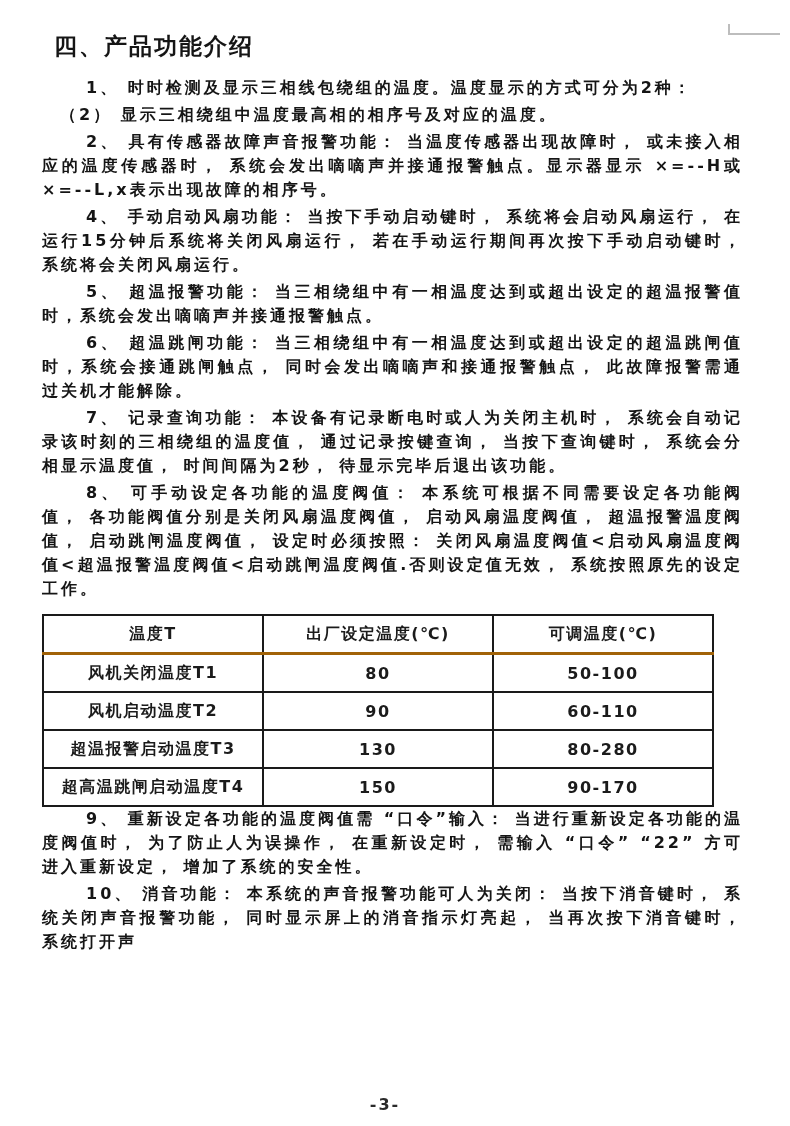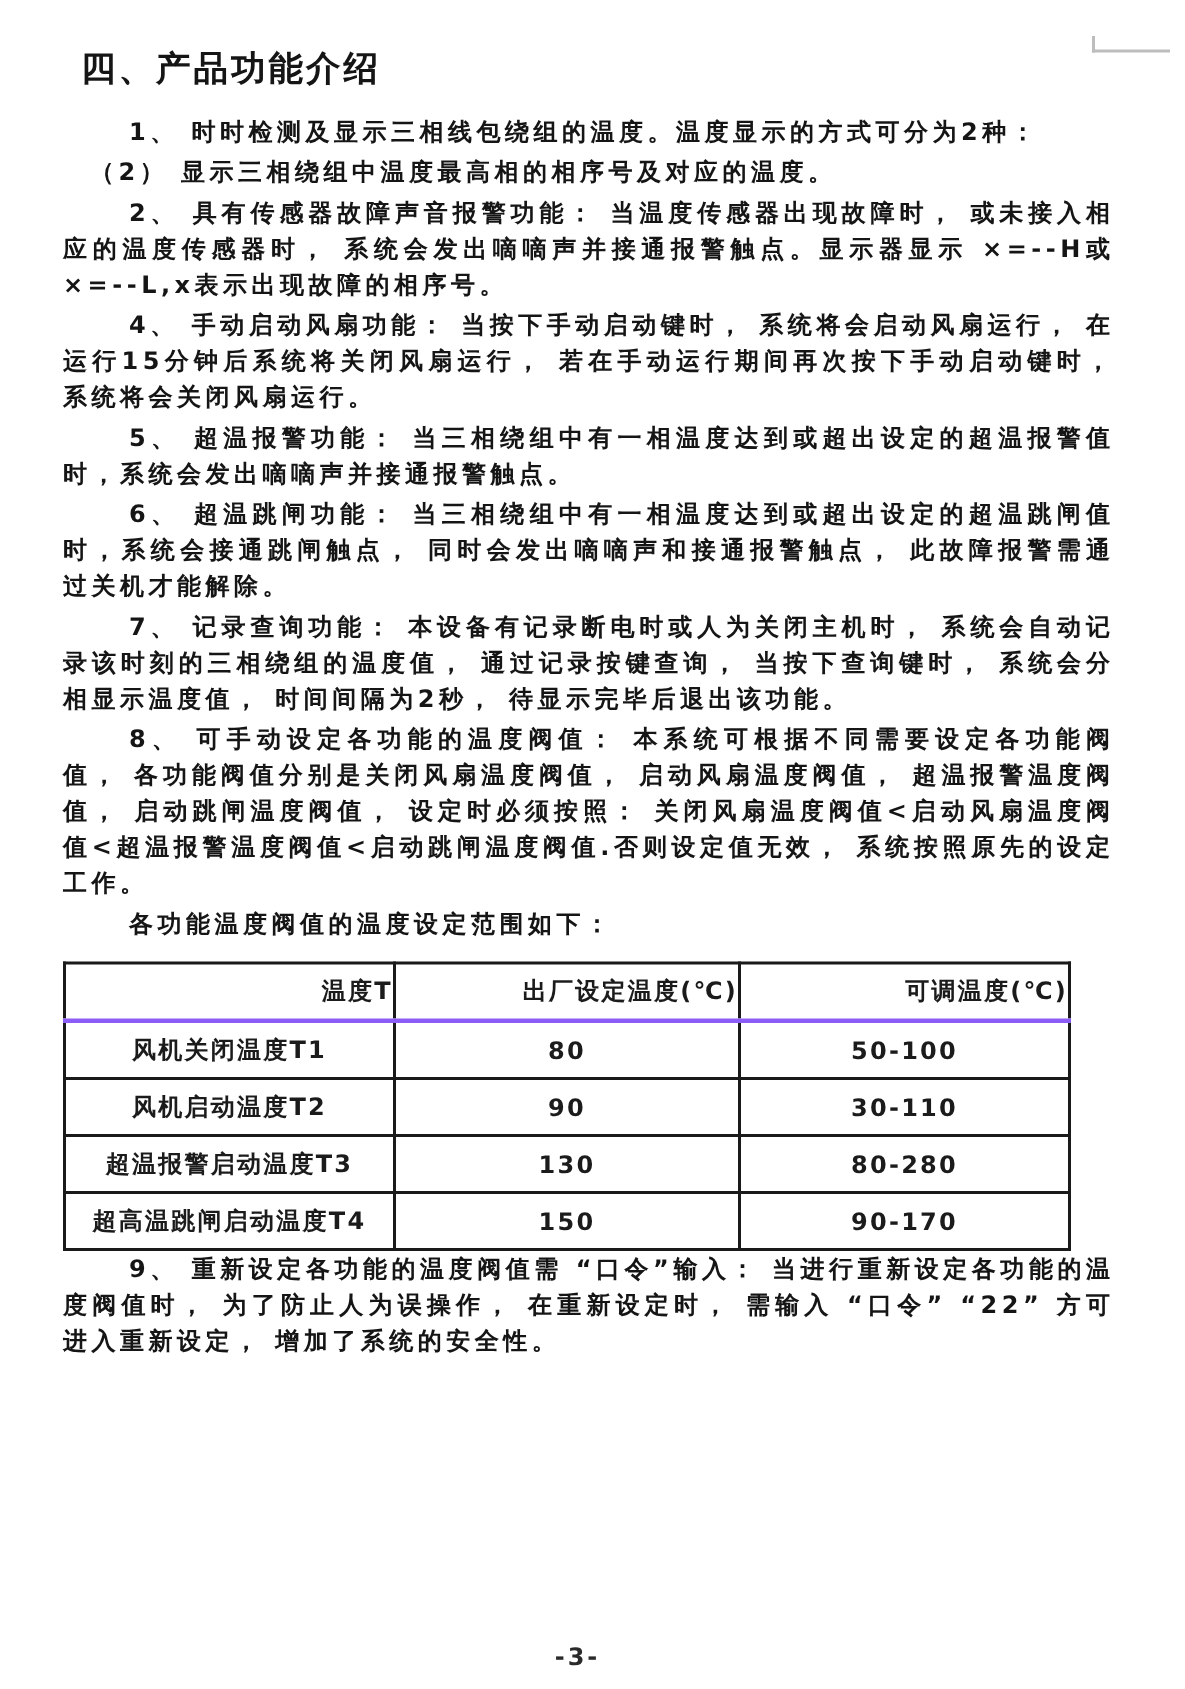--- a/index.html
+++ b/index.html
@@ -30,21 +30,21 @@
   }
   table.temp col.c1 { width:220px; }
   table.temp col.c2 { width:230px; }
   table.temp col.c3 { width:220px; }
   table.temp th, table.temp td {
     border:2px solid #1a1a1a;
     text-align:center; vertical-align:middle;
     font-size:16px; font-weight:700; letter-spacing:1.5px;
     padding:0; height:36px; color:#1b1b1b;
   }
-  table.temp thead th { border-bottom:3px solid #8b5cf6;text-align:right; }
+  table.temp thead th { border-bottom:3px solid #a16207; }
   .after-table { margin-top:15px; }
   .page-number {
     position:absolute; left:0; right:20px; bottom:12px;
     text-align:center; font-size:16px; font-weight:700;
     letter-spacing:2px; color:#2a2a2a;
   }
   .scan-artifact {
     position:absolute; top:24px; left:728px;
     width:50px; height:9px;
     border-left:2px solid #bdbdbd;
@@ -61,21 +61,20 @@
     <h1 class="title">四、产品功能介绍</h1>
 
     <p class="para ind-num gap">1、  时时检测及显示三相线包绕组的温度。温度显示的方式可分为2种：</p>
     <p class="para ind-sub gap">（2）  显示三相绕组中温度最高相的相序号及对应的温度。</p>
     <p class="para ind-num gap">2、  具有传感器故障声音报警功能：  当温度传感器出现故障时， 或未接入相应的温度传感器时， 系统会发出嘀嘀声并接通报警触点。显示器显示 ×=--H或 ×=--L,x表示出现故障的相序号。</p>
     <p class="para ind-num gap">4、  手动启动风扇功能：  当按下手动启动键时， 系统将会启动风扇运行， 在运行15分钟后系统将关闭风扇运行， 若在手动运行期间再次按下手动启动键时， 系统将会关闭风扇运行。</p>
     <p class="para ind-num gap">5、  超温报警功能：  当三相绕组中有一相温度达到或超出设定的超温报警值时，系统会发出嘀嘀声并接通报警触点。</p>
     <p class="para ind-num gap">6、  超温跳闸功能：  当三相绕组中有一相温度达到或超出设定的超温跳闸值时，系统会接通跳闸触点， 同时会发出嘀嘀声和接通报警触点， 此故障报警需通过关机才能解除。</p>
     <p class="para ind-num gap">7、  记录查询功能：  本设备有记录断电时或人为关闭主机时， 系统会自动记录该时刻的三相绕组的温度值， 通过记录按键查询， 当按下查询键时， 系统会分相显示温度值， 时间间隔为2秒， 待显示完毕后退出该功能。</p>
     <p class="para ind-num gap">8、  可手动设定各功能的温度阀值：  本系统可根据不同需要设定各功能阀值， 各功能阀值分别是关闭风扇温度阀值， 启动风扇温度阀值， 超温报警温度阀值， 启动跳闸温度阀值， 设定时必须按照：  关闭风扇温度阀值&lt;启动风扇温度阀值&lt;超温报警温度阀值&lt;启动跳闸温度阀值.否则设定值无效， 系统按照原先的设定工作。</p>
-    <p class="para ind-num gap">各功能温度阀值的温度设定范围如下：</p>
 
     <table class="temp">
       <colgroup>
           <col class="c1">
           <col class="c2">
           <col class="c3">
         </colgroup>
       <thead>
         <tr>
           <th>温度T</th>
@@ -85,32 +84,33 @@
       </thead>
       <tbody>
         <tr>
           <td>风机关闭温度T1</td>
           <td>80</td>
           <td>50-100</td>
         </tr>
         <tr>
           <td>风机启动温度T2</td>
           <td>90</td>
-          <td>30-110</td>
+          <td>60-110</td>
         </tr>
         <tr>
           <td>超温报警启动温度T3</td>
           <td>130</td>
           <td>80-280</td>
         </tr>
         <tr>
           <td>超高温跳闸启动温度T4</td>
           <td>150</td>
           <td>90-170</td>
         </tr>
       </tbody>
     </table>
 
     <p class="para ind-num after-table">9、  重新设定各功能的温度阀值需 “口令”输入：  当进行重新设定各功能的温度阀值时， 为了防止人为误操作， 在重新设定时， 需输入 “口令” “22” 方可进入重新设定， 增加了系统的安全性。</p>
+    <p class="para ind-num gap">10、 消音功能：  本系统的声音报警功能可人为关闭：  当按下消音键时， 系统关闭声音报警功能， 同时显示屏上的消音指示灯亮起， 当再次按下消音键时， 系统打开声</p>
   </div>
 
   <div class="page-number">-3-</div>
 </div>
 
 </body></html>

